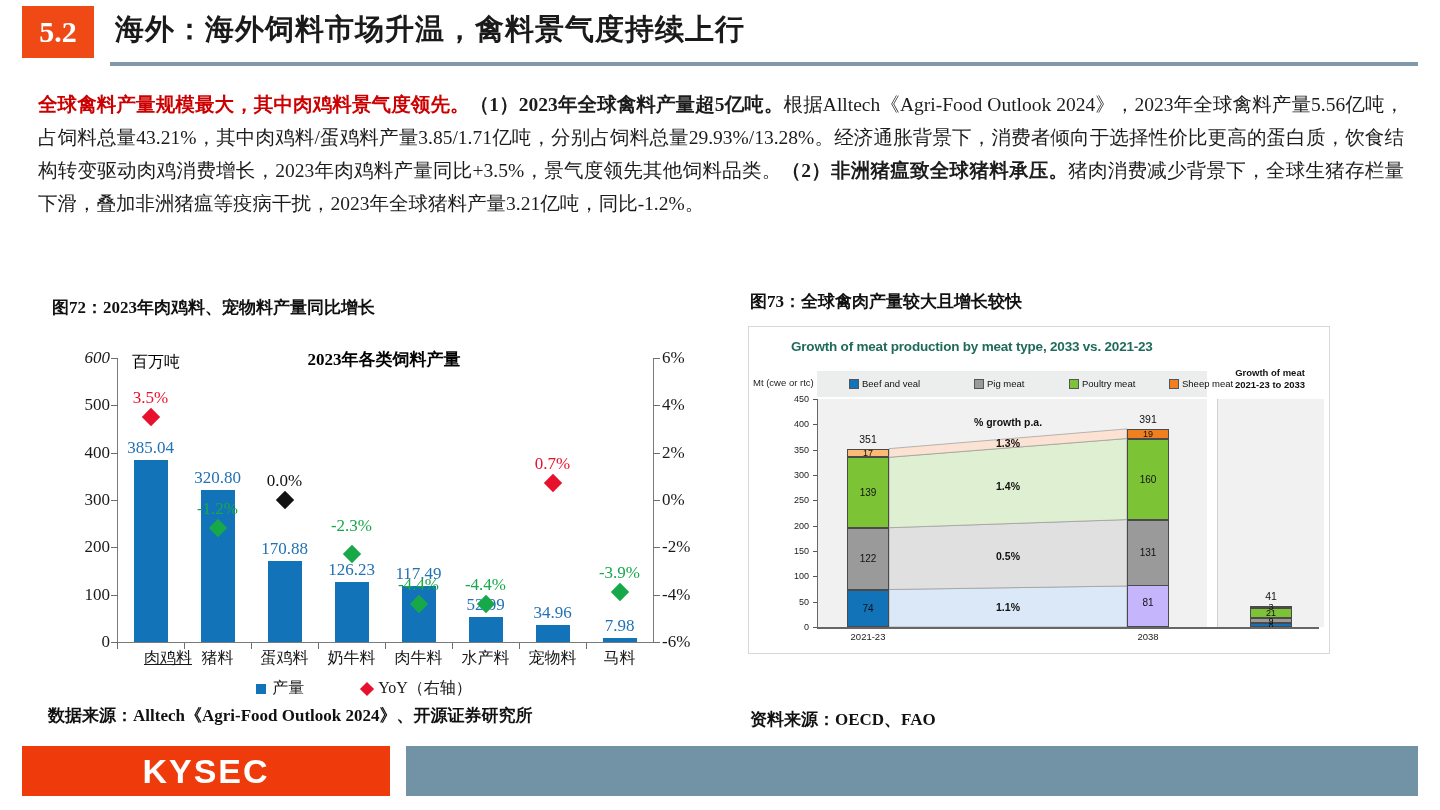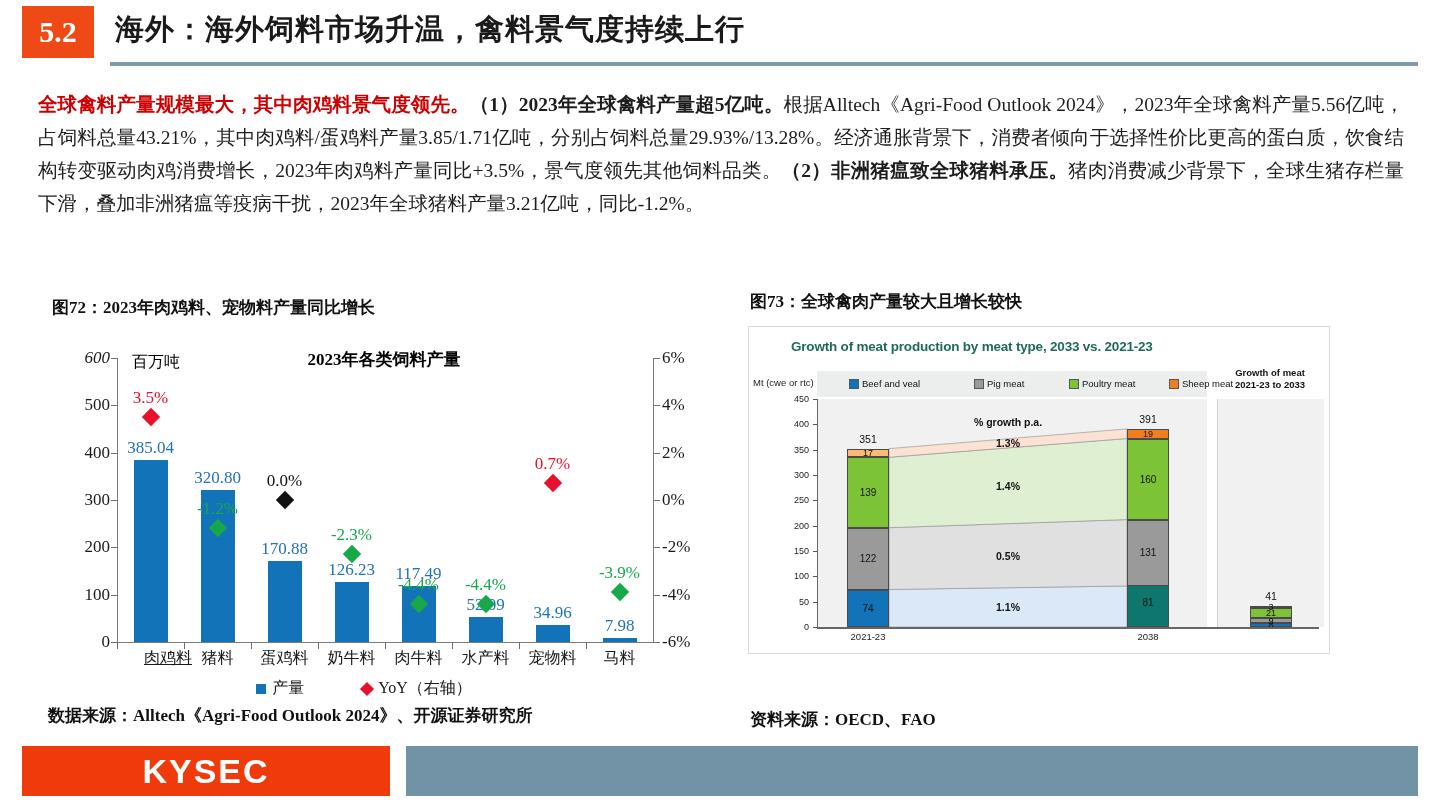--- a/index.html
+++ b/index.html
@@ -191,21 +191,21 @@
       <div class="xcat" style="left: 183.5px;">猪料</div>
       <div class="bar" style="left: 233.5px; top: 231.117px; width: 34px; height: 80.8832px; background: rgb(18, 115, 184);"></div>
       <div class="barlabel" style="left: 250.5px; top: 209.117px; color: rgb(34, 114, 181);">170.88</div>
       <div class="diam" style="left: 250.5px; top: 170px; background: rgb(17, 17, 17);"></div>
       <div class="pctlabel" style="left: 250.5px; top: 141px; color: rgb(17, 17, 17);">0.0%</div>
       <div class="tickmark" style="left: 217px; top: 313px; width: 1px; height: 6px;"></div>
       <div class="xcat" style="left: 250.5px;">蛋鸡料</div>
       <div class="bar" style="left: 300.5px; top: 252.251px; width: 34px; height: 59.7489px; background: rgb(18, 115, 184);"></div>
       <div class="barlabel" style="left: 317.5px; top: 230.251px; color: rgb(34, 114, 181);">126.23</div>
       <div class="diam" style="left: 317.5px; top: 224.433px; background: rgb(23, 168, 74);"></div>
-      <div class="pctlabel" style="left: 317.5px; top: 195px; color: rgb(23, 168, 74);">-2.3%</div>
+      <div class="pctlabel" style="left: 317.5px; top: 186px; color: rgb(23, 168, 74);">-2.3%</div>
       <div class="tickmark" style="left: 284px; top: 313px; width: 1px; height: 6px;"></div>
       <div class="xcat" style="left: 317.5px;">奶牛料</div>
       <div class="bar" style="left: 367.5px; top: 256.388px; width: 34px; height: 55.6119px; background: rgb(18, 115, 184);"></div>
       <div class="barlabel" style="left: 384.5px; top: 234.388px; color: rgb(34, 114, 181);">117.49</div>
       <div class="diam" style="left: 384.5px; top: 274.133px; background: rgb(23, 168, 74);"></div>
       <div class="pctlabel" style="left: 384.5px; top: 245.133px; color: rgb(23, 168, 74);">-4.4%</div>
       <div class="tickmark" style="left: 351px; top: 313px; width: 1px; height: 6px;"></div>
       <div class="xcat" style="left: 384.5px;">肉牛料</div>
       <div class="bar" style="left: 434.5px; top: 287.344px; width: 34px; height: 24.6559px; background: rgb(18, 115, 184);"></div>
       <div class="barlabel" style="left: 451.5px; top: 265.344px; color: rgb(34, 114, 181);">52.09</div>
@@ -278,21 +278,21 @@
       </svg>
       <div class="cr-growth" style="left: 191px; top: 86.7667px;">1.4%</div>
       <svg style="position:absolute;left:72px;top:0;width:238px;height:228px;overflow:visible;">
         <polygon points="0,58.26666666666665 238,39.52000000000001 238,29.893333333333345 0,49.65333333333332" fill="#fbe2d2" stroke="#9a9a9a" stroke-width="0.7"></polygon>
       </svg>
       <div class="cr-growth" style="left: 191px; top: 44.3333px;">1.3%</div>
       <div class="cr-seg" style="left: 30px; bottom: 0px; width: 42px; height: 37.4933px; background: rgb(18, 115, 184);">74</div>
       <div class="cr-seg" style="left: 30px; bottom: 37.4933px; width: 42px; height: 61.8133px; background: rgb(154, 154, 154);">122</div>
       <div class="cr-seg" style="left: 30px; bottom: 99.3067px; width: 42px; height: 70.4267px; background: rgb(125, 195, 54);">139</div>
       <div class="cr-seg" style="left: 30px; bottom: 169.733px; width: 42px; height: 8.61333px; background: #fdba74; font-size: 9px;">17</div>
-      <div class="cr-seg" style="left: 310px; bottom: 0px; width: 42px; height: 50px; background: #0f766e;">81</div>
+      <div class="cr-seg" style="left: 310px; bottom: 0px; width: 42px; height: 50px; background: #c4b5fd;">81</div>
       <div class="cr-seg" style="left: 310px; bottom: 41.04px; width: 42px; height: 66.3733px; background: rgb(154, 154, 154);">131</div>
       <div class="cr-seg" style="left: 310px; bottom: 107.413px; width: 42px; height: 81.0667px; background: rgb(125, 195, 54);">160</div>
       <div class="cr-seg" style="left: 310px; bottom: 188.48px; width: 42px; height: 9.62667px; background: rgb(240, 127, 32); font-size: 9px;">19</div>
       <div class="cr-total" style="left: 51px; top: 33.6533px;">351</div>
       <div class="cr-total" style="left: 331px; top: 13.8933px;">391</div>
       <div class="cr-growth" style="left: 191px; top: 22.8px;">% growth p.a.</div>
     </div>
   <div class="cr-side" id="cr-side">
       <div class="cr-seg" style="left: 32px; bottom: 0px; width: 42px; height: 4.05333px; background: rgb(18, 115, 184); font-size: 9px;">8</div>
       <div class="cr-seg" style="left: 32px; bottom: 4.05333px; width: 42px; height: 4.56px; background: rgb(154, 154, 154); font-size: 9px;">9</div>

